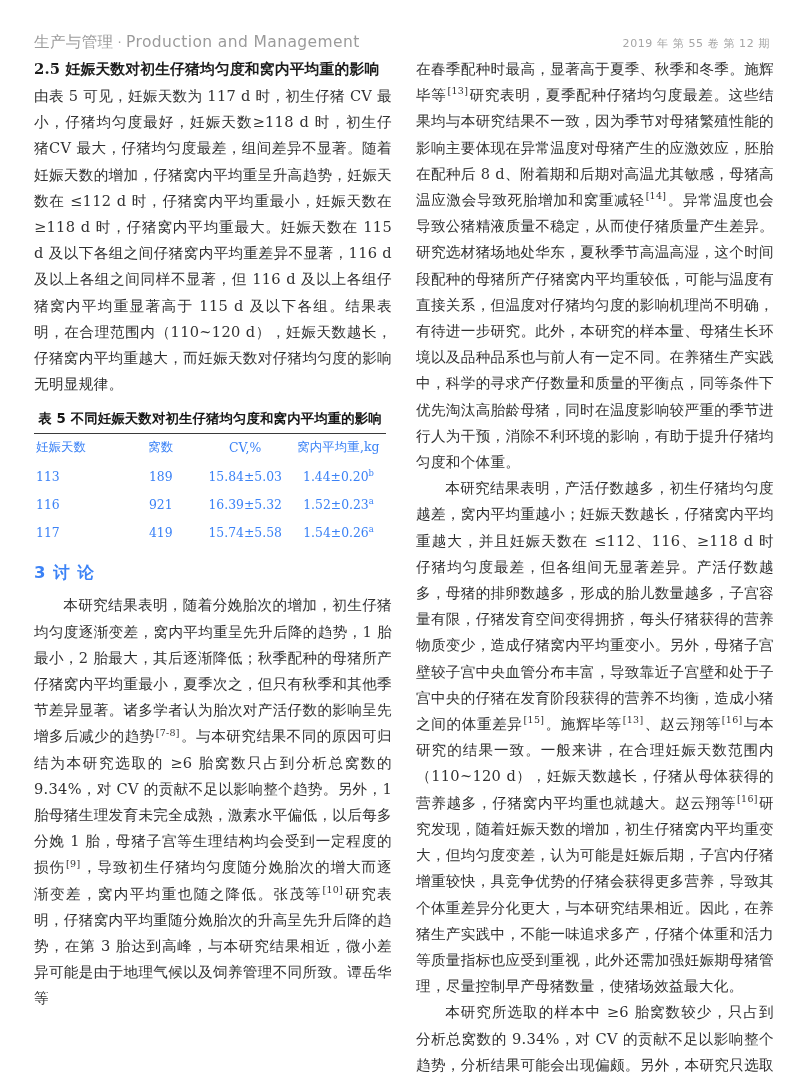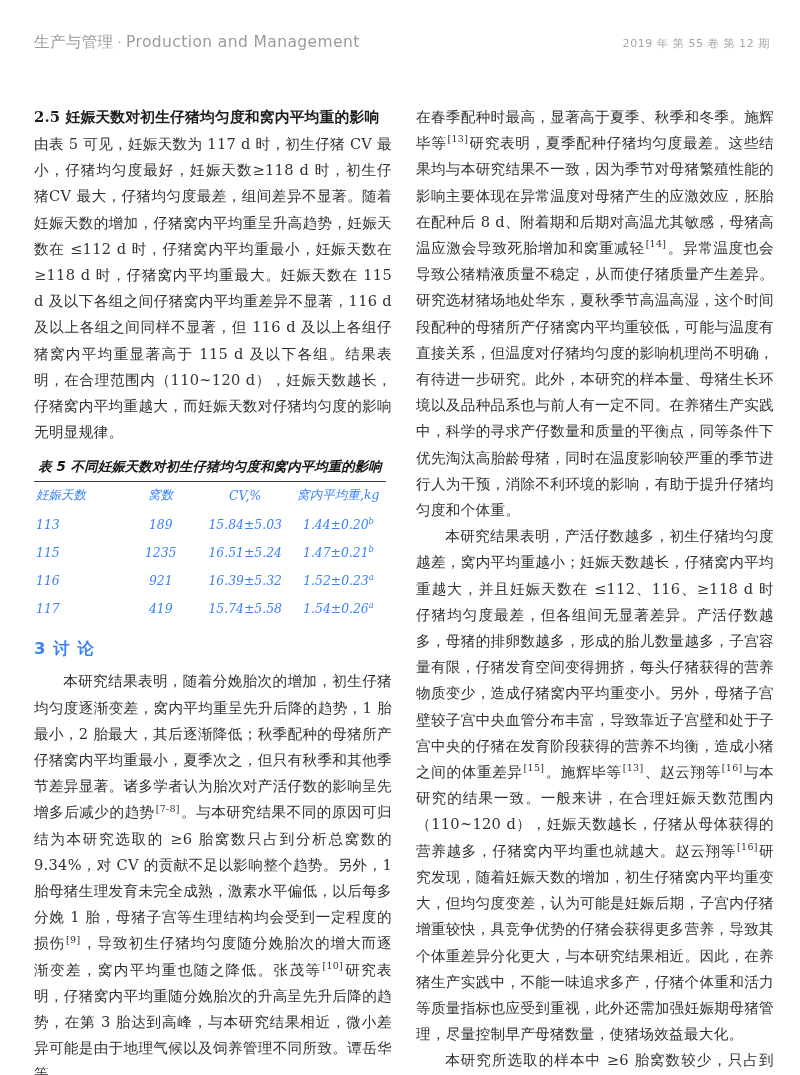--- a/index.html
+++ b/index.html
@@ -59,21 +59,20 @@
     top: 56px;
     left: 34px;
     width: 740px;
     height: 1010px;
     display: flex;
     gap: 24px;
   }
   .col {
     width: 358px;
     position: relative;
-    margin-top: 48px;
   }
 
   p.body {
     margin: 0;
     font-size: 14.6px;
     line-height: 26.2px;
     text-align: justify;
     text-justify: inter-ideograph;
     letter-spacing: 0.02em;
     color: #313131;
@@ -103,21 +102,20 @@
     font-size: 9.5px;
     vertical-align: super;
     line-height: 0;
     padding: 0 1px;
   }
 
   
   .table-block {
     margin: 10px 0 8px 0;
     width: 352px;
-    font-style: italic;
   }
   .table-caption {
     font-size: 13.4px;
     font-weight: bold;
     text-align: center;
     line-height: 20px;
     padding: 2px 0 4px 0;
     color: #161616;
     font-family: "DejaVu Sans", "Liberation Sans", sans-serif;
     letter-spacing: 0.01em;
@@ -188,26 +186,20 @@
             </tr>
           </thead>
           <tbody id="table-body">
               <tr>
                 <td class="first col-days">113</td>
                 <td class="col-litters">189</td>
                 <td class="col-cv">15.84±5.03</td>
                 <td class="col-wt">1.44±0.20<sup class="sig">b</sup></td>
               </tr>
               <tr>
-                <td class="first col-days">115</td>
-                <td class="col-litters">1235</td>
-                <td class="col-cv">16.51±5.24</td>
-                <td class="col-wt">1.47±0.21<sup class="sig">b</sup></td>
-              </tr>
-              <tr>
                 <td class="first col-days">116</td>
                 <td class="col-litters">921</td>
                 <td class="col-cv">16.39±5.32</td>
                 <td class="col-wt">1.52±0.23<sup class="sig">a</sup></td>
               </tr>
               <tr>
                 <td class="first col-days">117</td>
                 <td class="col-litters">419</td>
                 <td class="col-cv">15.74±5.58</td>
                 <td class="col-wt">1.54±0.26<sup class="sig">a</sup></td>

